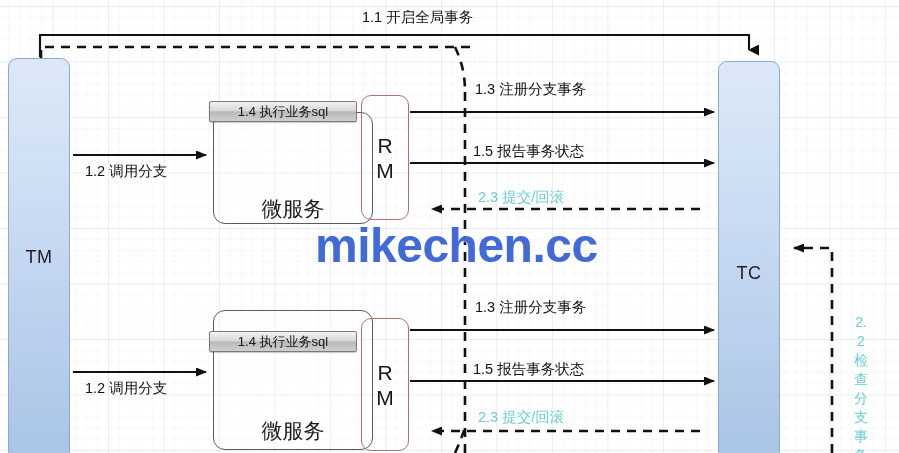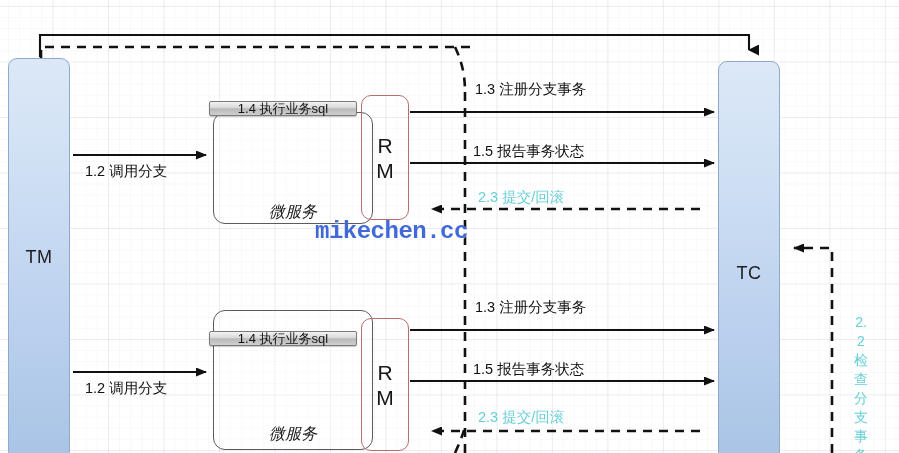--- a/index.html
+++ b/index.html
@@ -45,29 +45,29 @@
     position:absolute;
     border:1px solid #5b5b5b;
     border-radius:12px;
     background:rgba(255,255,255,0.30);
     box-sizing:border-box;
   }
   #svc-top { left:213px; top:112px; width:160px; height:112px; }
   #svc-bottom { left:213px; top:310px; width:160px; height:140px; }
   .service-name {
     position:absolute; left:0; right:0; bottom:3px;
-    text-align:center; font-size:16px; color:#1b1b1b;font-style:italic;
+    text-align:center; font-size:21px; color:#1b1b1b;
   }
   #svc-top .service-name { bottom:0px; }
   #svc-bottom .service-name { bottom:4px; }
 
   
   .sql-bar {
     position:absolute;
-    height:15px;
+    height:21px;
     border:1px solid #7a7a7a;
     border-radius:2px;
     background:linear-gradient(to bottom,#f2f2f2 0%,#d9d9d9 45%,#b9b9b9 52%,#cfcfcf 100%);
     box-sizing:border-box;
     display:flex; align-items:center; justify-content:center;
     font-size:13px; color:#151515;
     box-shadow:0 1px 1px rgba(0,0,0,0.22);
     white-space:nowrap;
   }
   #sql-top { left:209px; top:101px; width:148px; }
@@ -103,24 +103,24 @@
     width:18px;
     text-align:center;
     line-height:19px;
     word-break:break-all;
   }
 
   
   #watermark {
     position:absolute;
     left:315px; top:218px;
-    font-size:24px;
+    font-size:48px;
     font-weight:bold;
     color:#4169d8;
-    font-family:Liberation Mono, monospace;
+    font-family:Liberation Sans, sans-serif;
     letter-spacing:-0.5px;
     text-shadow:0 1px 0 rgba(255,255,255,0.5);
   }
 </style>
 </head>
 <body>
 
 <div id="canvas">
 
   <svg id="vec" viewBox="0 0 899 453" xmlns="http://www.w3.org/2000/svg">
@@ -211,20 +211,21 @@
     <span class="service-name">微服务</span>
   </div>
   <div class="sql-bar" id="sql-bottom">1.4 执行业务sql</div>
   <div class="rm-box" id="rm-bottom">
     <span class="rm-label">
       <span>R</span><br>
       <span>M</span>
     </span>
   </div>
 
+  <div class="lbl" style="left:362px; top:8px;">1.1 开启全局事务</div>
 
   <div class="lbl" style="left:85px; top:162px;">1.2 调用分支</div>
 
   <div class="lbl" style="left:85px; top:379px;">1.2 调用分支</div>
 
   <div class="lbl" style="left:475px; top:80px;">1.3 注册分支事务</div>
 
   <div class="lbl" style="left:475px; top:298px;">1.3 注册分支事务</div>
 
   <div class="lbl" style="left:473px; top:142px;">1.5 报告事务状态</div>

